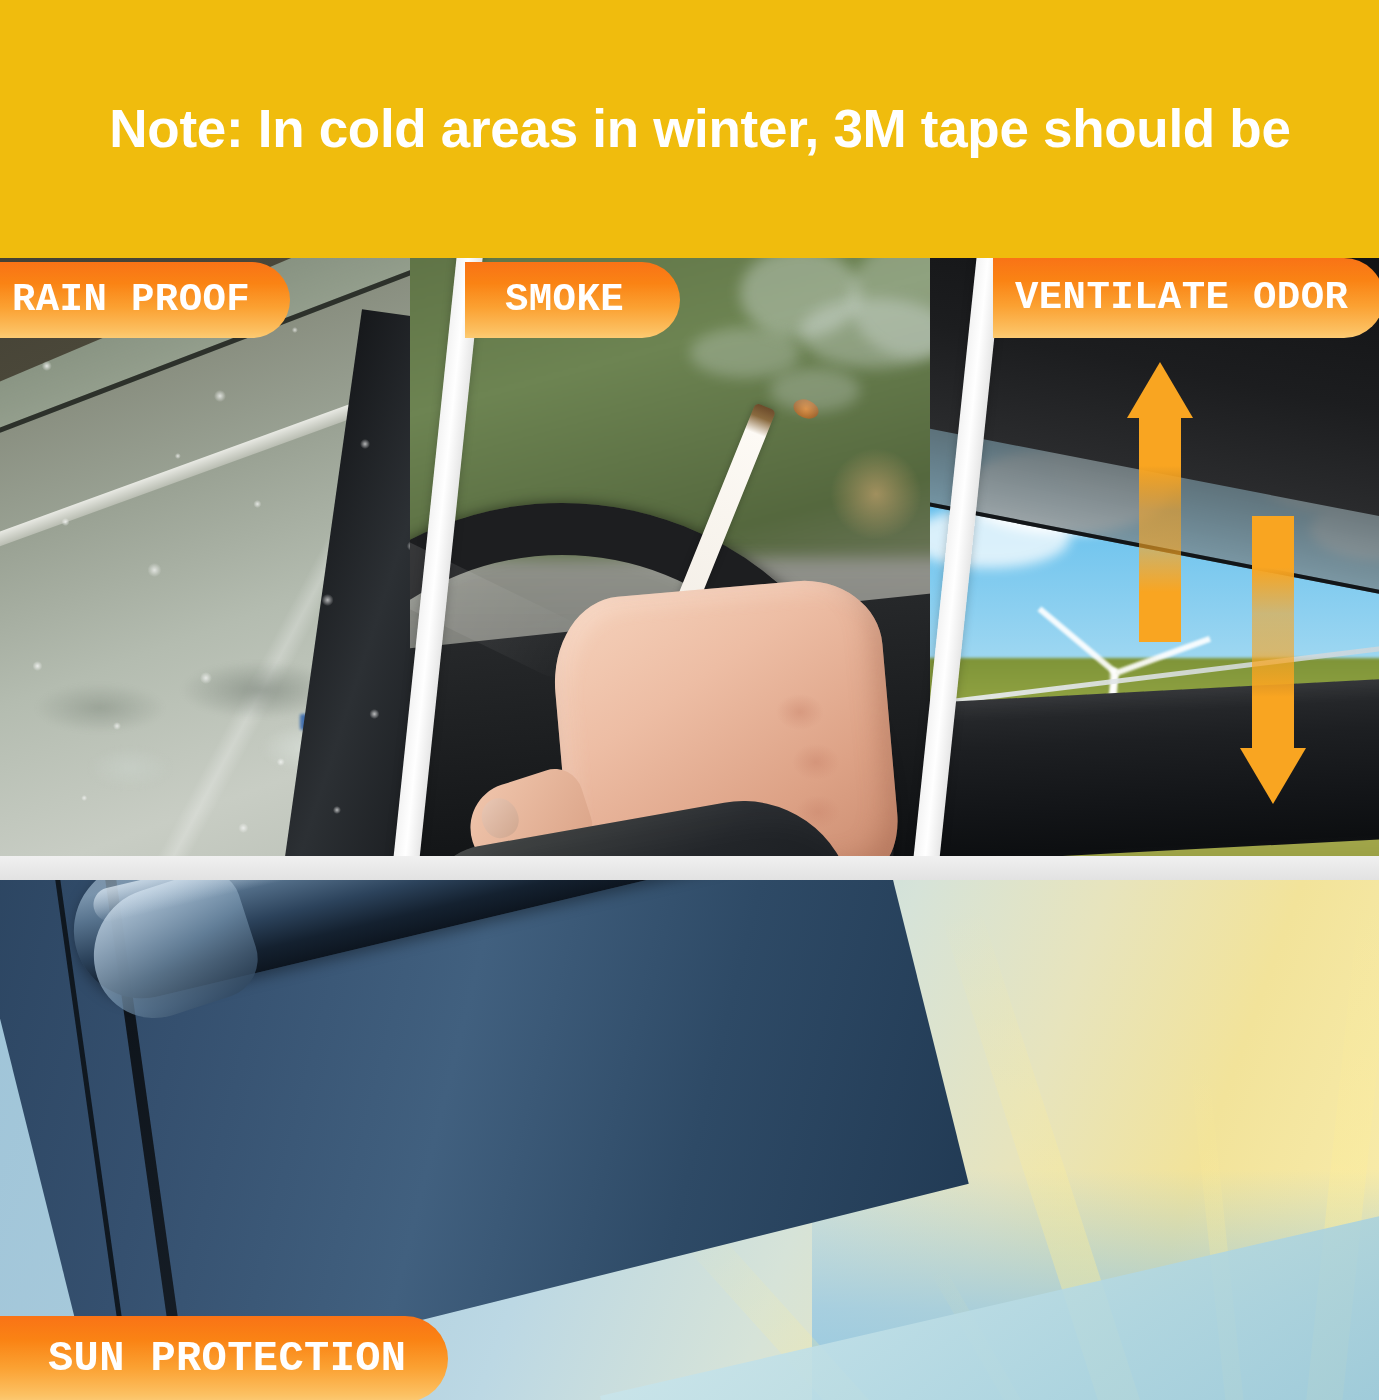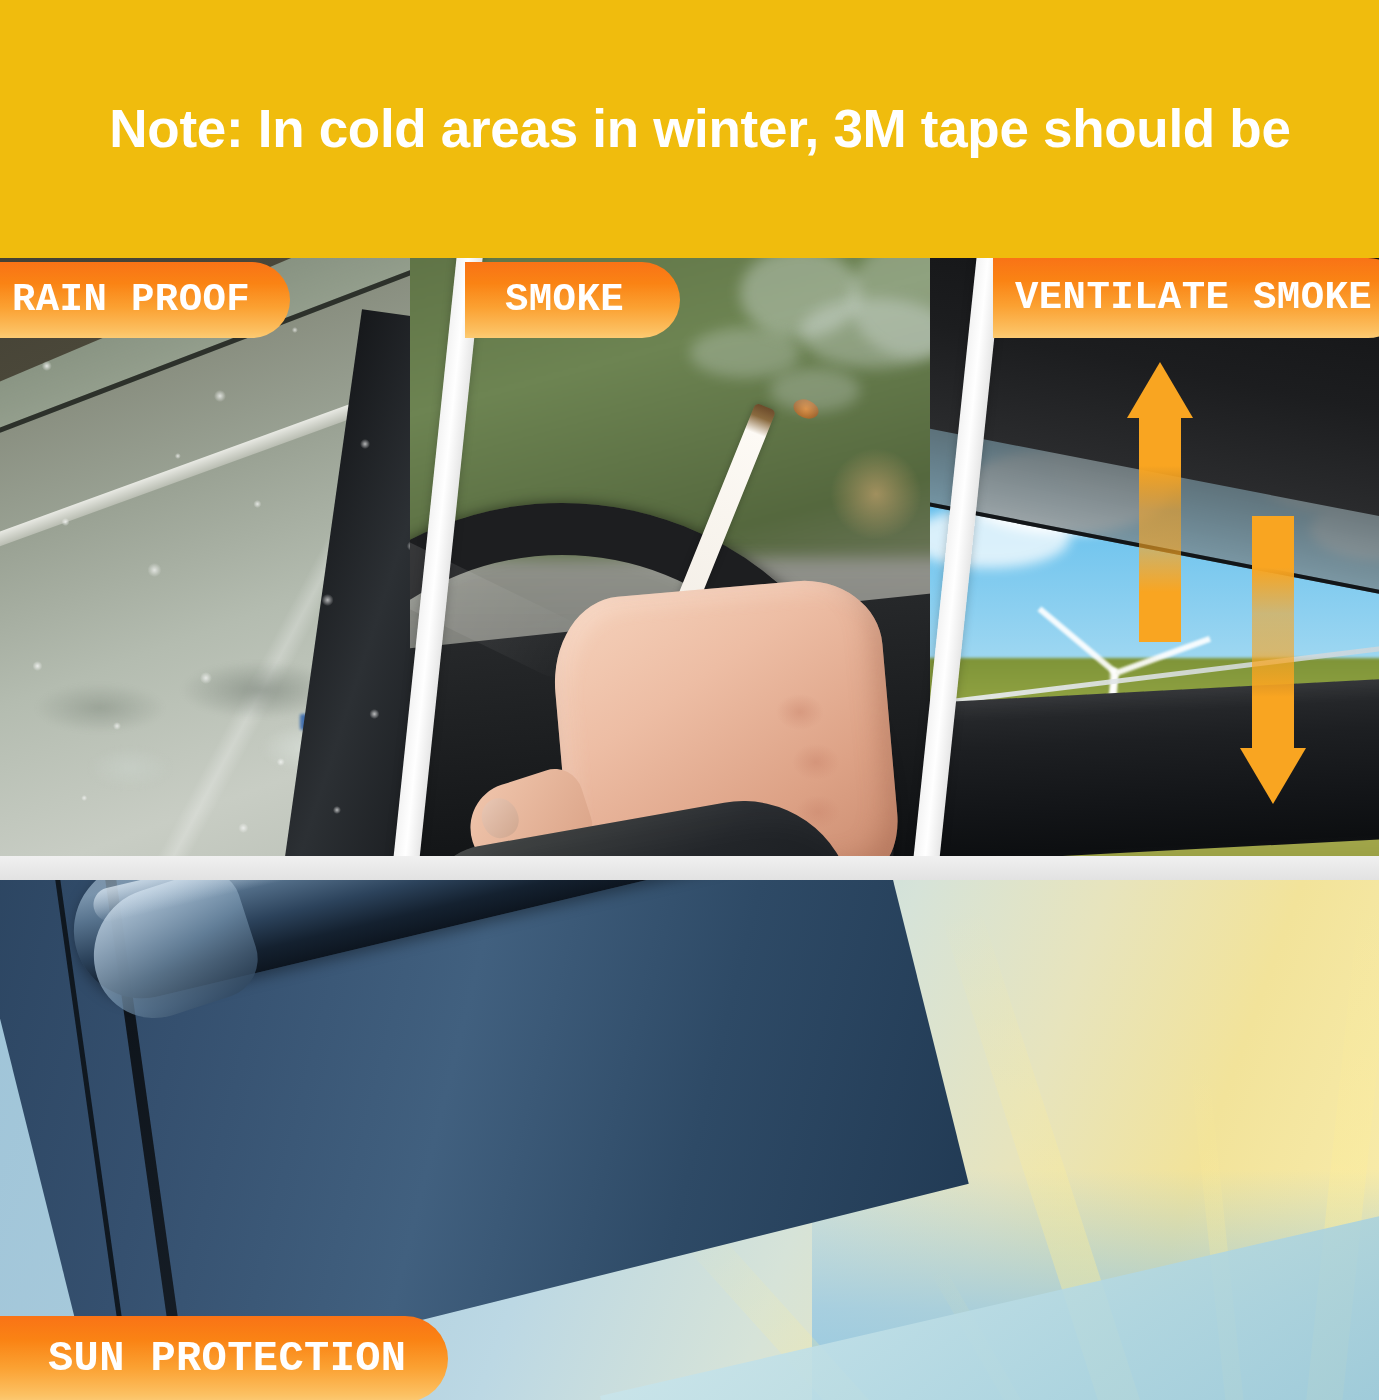--- a/index.html
+++ b/index.html
@@ -679,19 +679,19 @@
     <div class="deflector-sheen"></div>
   </div>
 
   <div class="badge badge-rain">
     <span>RAIN PROOF</span>
   </div>
   <div class="badge badge-smoke">
     <span>SMOKE</span>
   </div>
   <div class="badge badge-vent">
-    <span>VENTILATE SMOKE</span>
+    <span>VENTILATE ODOR</span>
   </div>
   <div class="badge badge-sun">
     <span>SUN PROTECTION</span>
   </div>
 
 </div>
 
 </body></html>

